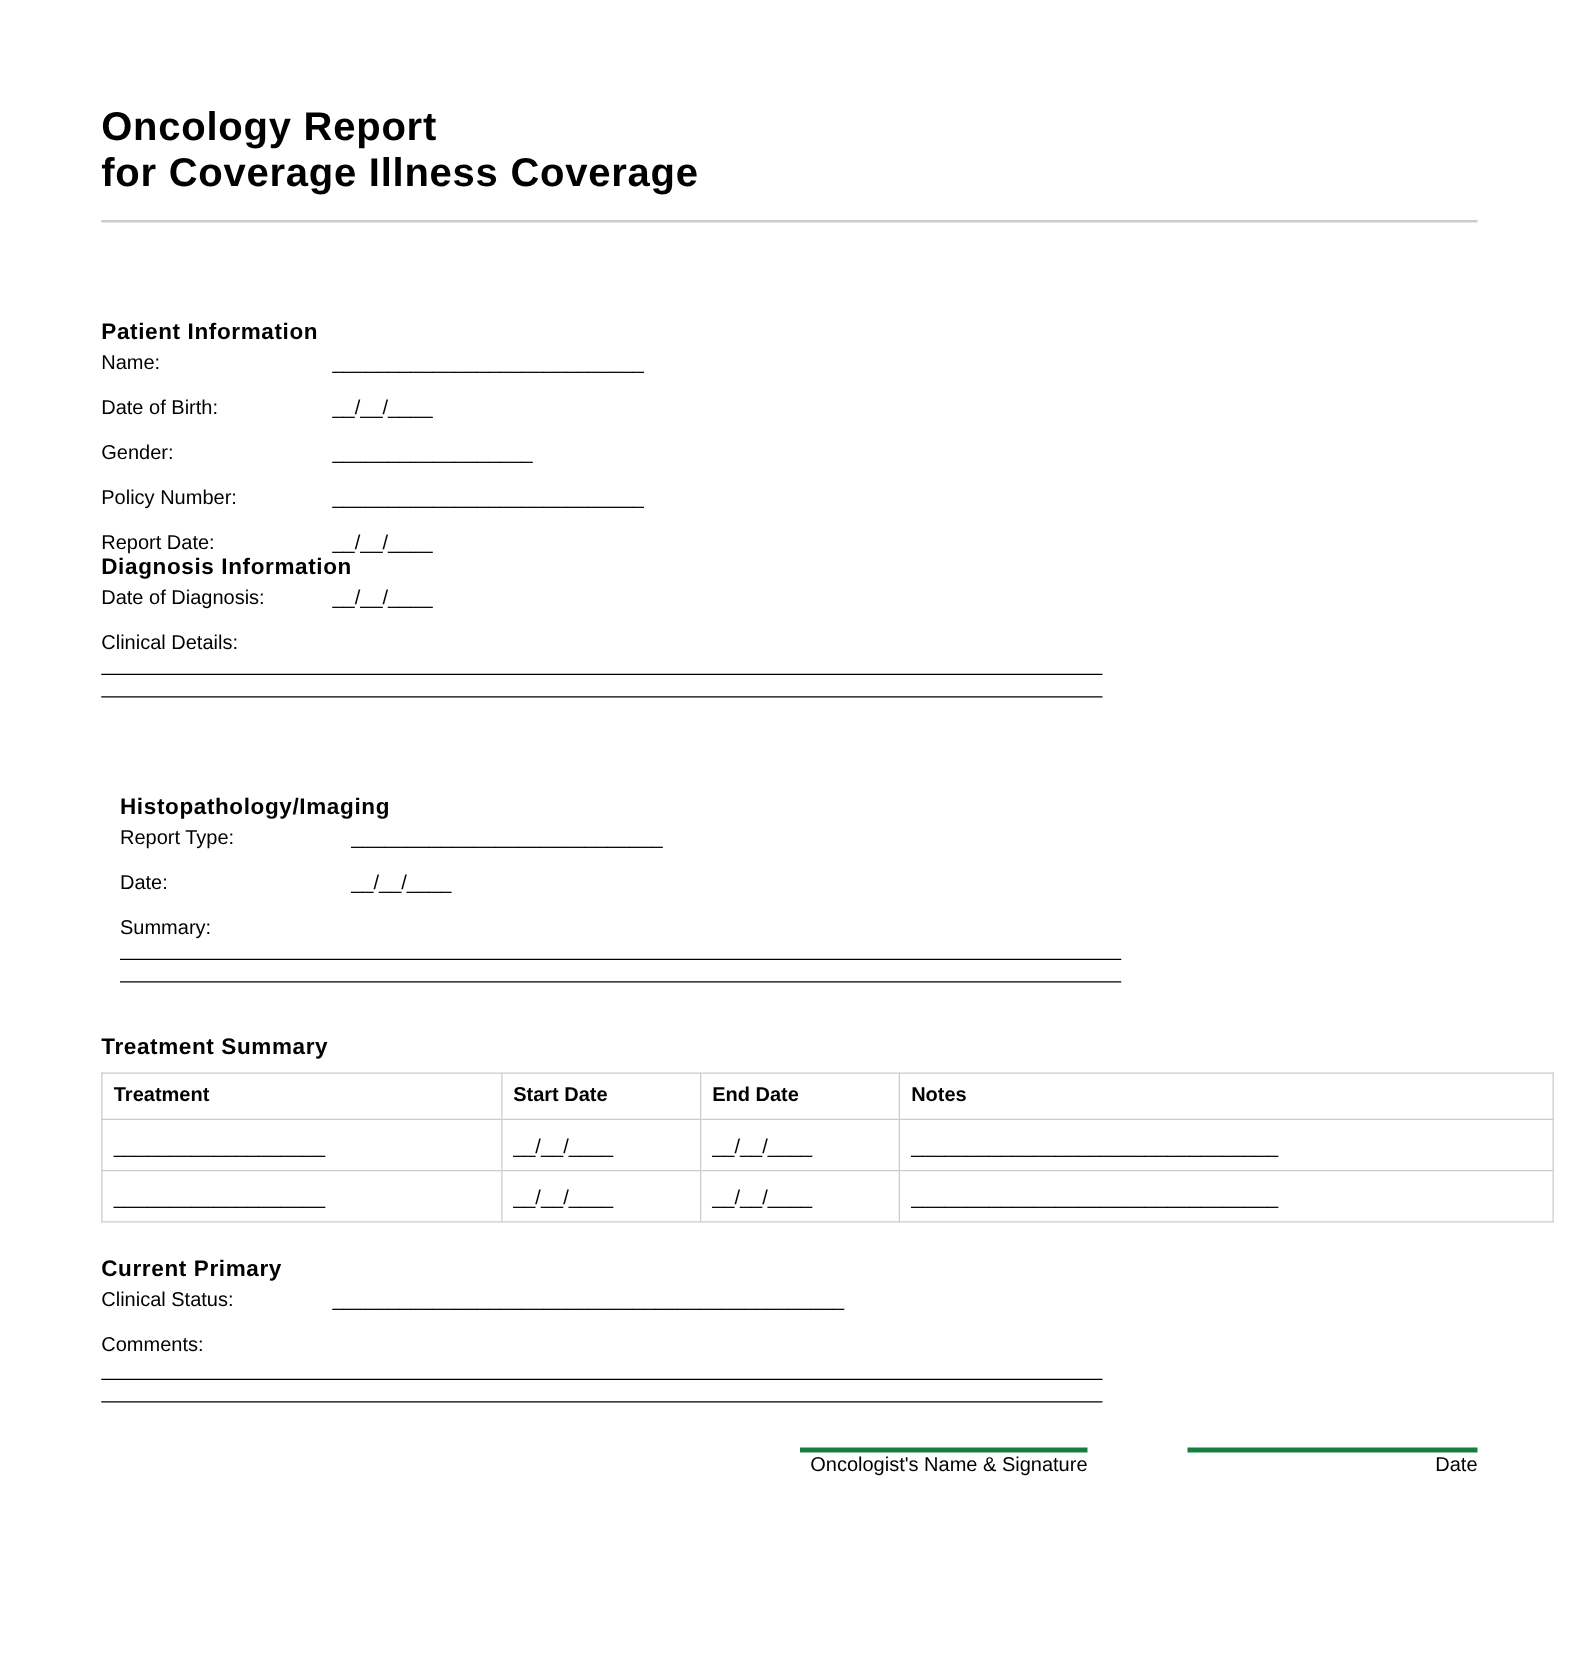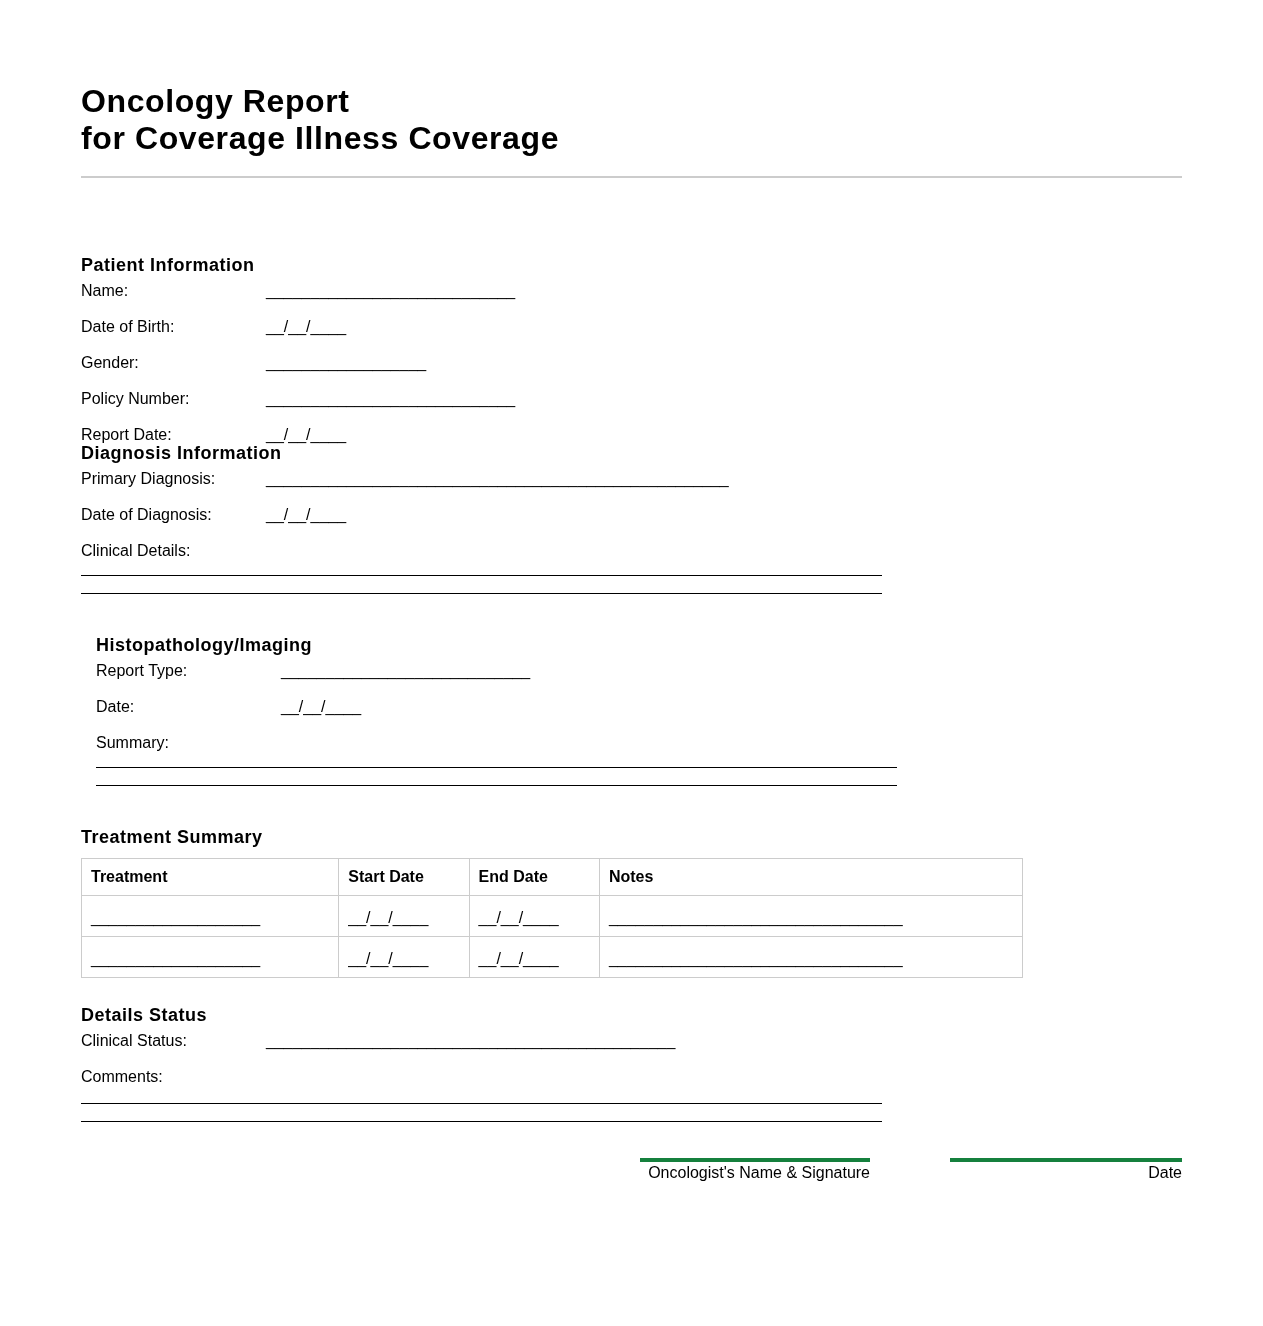--- a/index.html
+++ b/index.html
@@ -17,21 +17,21 @@
   .divider { position: absolute; top: 176px; left: 0; width: 1101px; height: 2px; background: #cccccc; }
   .section { position: absolute; left: 0; width: 1101px; }
   .section h2 {
     margin: 0; font-size: 18px; font-weight: bold; letter-spacing: 0.5px; line-height: 22px;
   }
   .row { position: relative; height: 36px; line-height: 20px; text-align: right; }
   .row .label { position: absolute; left: 0; top: 9px; }
   .row .blank { position: absolute; left: 185px; top: 9px; white-space: pre; }
   .full-line { height: 18px; border-bottom: 1px solid #000; width: 801px; box-sizing: border-box; }
   table.tx {
-    position: absolute; left: 0; top: 858px; width: 942px;
+    position: absolute; left: 0; top: 858px; width: 1162px;
     border-collapse: collapse; font-size: 16px;
   }
   table.tx th, table.tx td {
     border: 1px solid #cccccc; text-align: left; padding: 0 9px; height: 36px;
     white-space: pre;
   }
   table.tx th { font-weight: bold; }
   table.tx td { padding-top: 4px; vertical-align: middle; }
   .sig { position: absolute; top: 1158px; text-align: right; border-top: 4px solid #15803d; padding-top: 2px; line-height: 18px; }
 </style>
@@ -67,24 +67,20 @@
       <div class="row">
         <span class="label">Report Date:</span>
         <span class="blank">__/__/____</span>
       </div>
     </div>
   </div>
 
   <div class="section" style="top:442px;">
     <h2>Diagnosis Information</h2>
     <div style="margin-top:-4px;">
-      <div class="row">
-        <span class="label">Primary Diagnosis:</span>
-        <span class="blank">____________________________________________________</span>
-      </div>
       <div class="row">
         <span class="label">Date of Diagnosis:</span>
         <span class="blank">__/__/____</span>
       </div>
       <div class="row">
         <span class="label">Clinical Details:</span>
       </div>
       <div class="full-line" style="margin-top:-10px;"></div>
       <div class="full-line"></div>
     </div>
@@ -137,21 +133,21 @@
       <tr>
         <td>___________________</td>
         <td>__/__/____</td>
         <td>__/__/____</td>
         <td>_________________________________</td>
       </tr>
     </tbody>
   </table>
 
   <div class="section" style="top:1004px;">
-    <h2>Details Status</h2>
+    <h2>Current Primary</h2>
     <div style="margin-top:-4px;">
       <div class="row">
         <span class="label">Clinical Status:</span>
         <span class="blank">______________________________________________</span>
       </div>
       <div class="row">
         <span class="label">Comments:</span>
       </div>
       <div class="full-line" style="margin-top:-8px;"></div>
       <div class="full-line"></div>

